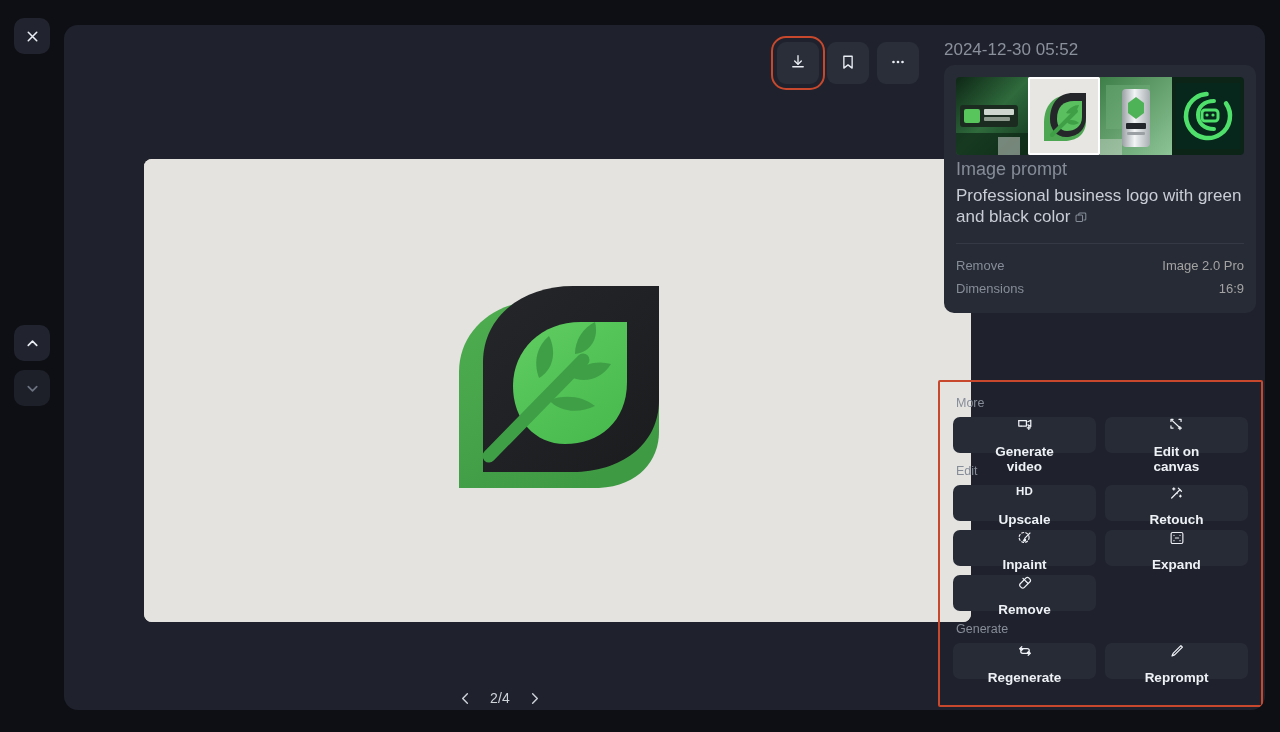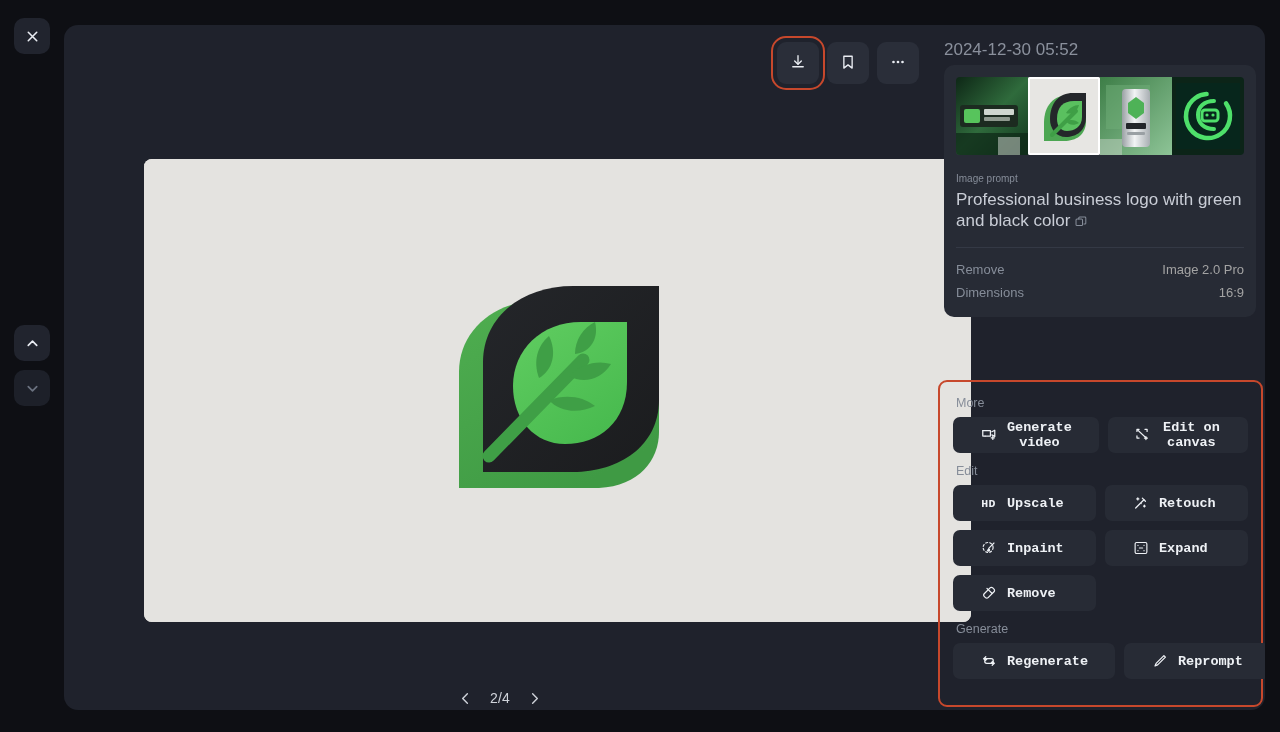--- a/index.html
+++ b/index.html
@@ -97,50 +97,51 @@
   .meta-card {
     position: absolute; left: 8px; top: 40px;
     width: 312px;
     background: #272b35; border-radius: 10px;
     padding: 12px 12px 13px 12px;
   }
   .thumbs { display: flex; gap: 0; height: 78px; border-radius: 4px; overflow: hidden; }
   .thumb { flex: 1 1 0; height: 78px; position: relative; overflow: hidden; }
   .thumb.selected { outline: 2px solid #ffffff; outline-offset: -2px; z-index: 2; border-radius: 2px; }
 
-  .meta-label { font-size: 10px; color: #868d99; margin-top: 18px; }
+  .meta-label { font-size: 18px; color: #868d99; margin-top: 4px; }
   .meta-prompt {
     font-size: 17px; color: #c9cdd6; line-height: 21px; margin-top: 5px;
     word-break: break-all;
   }
   .copy-ic { display: inline-block; vertical-align: -2px; margin-left: 5px; cursor: pointer; }
   .divider { height: 1px; background: #343945; margin: 14px 0 10px; }
   .meta-row {
     display: flex; justify-content: space-between; align-items: center;
     font-size: 13px; padding: 4px 0;
   }
   .meta-row .k { color: #868d99; }
   .meta-row .v { color: #a3a3a3; }
 
   
   .more-panel {
     position: absolute; left: 2px; top: 355px;
     width: 325px; height: 327px;
-    border: 2px solid #c7482c; border-radius: 9px;
+    border: 2px solid #c7482c; border-radius: 2px;
     padding: 14px 13px 12px 13px;
   }
   .group-label { font-size: 12.5px; color: #868d99; margin: 0 0 7px 3px; }
   .group-label.spaced { margin-top: 11px; }
   .btn-grid { display: grid; grid-template-columns: 1fr 1fr; gap: 9px; }
   .act-btn {
     height: 36px; background: #272b35; border: none; border-radius: 7px;
     display: flex; align-items: center; gap: 10px;
     padding: 0 27px; cursor: pointer;
-    color: #eef1f5; font-size: 13.5px; font-family: Liberation Mono, monospace;
+    color: #eef1f5; font-size: 13.5px; font-family: Liberation Sans, sans-serif;
     font-weight: 600;
+    flex-direction: column;
   }
   .act-btn .ic { display: flex; width: 17px; justify-content: center; flex: 0 0 17px; }
   .hd-text { font-size: 11.5px; font-weight: 600; letter-spacing: .3px; color: #eef1f5; }
   .span2 { grid-column: 1 / 2; }
 
   svg { stroke-linecap: round; stroke-linejoin: round; }
 </style>
 </head>
 <body>
 

